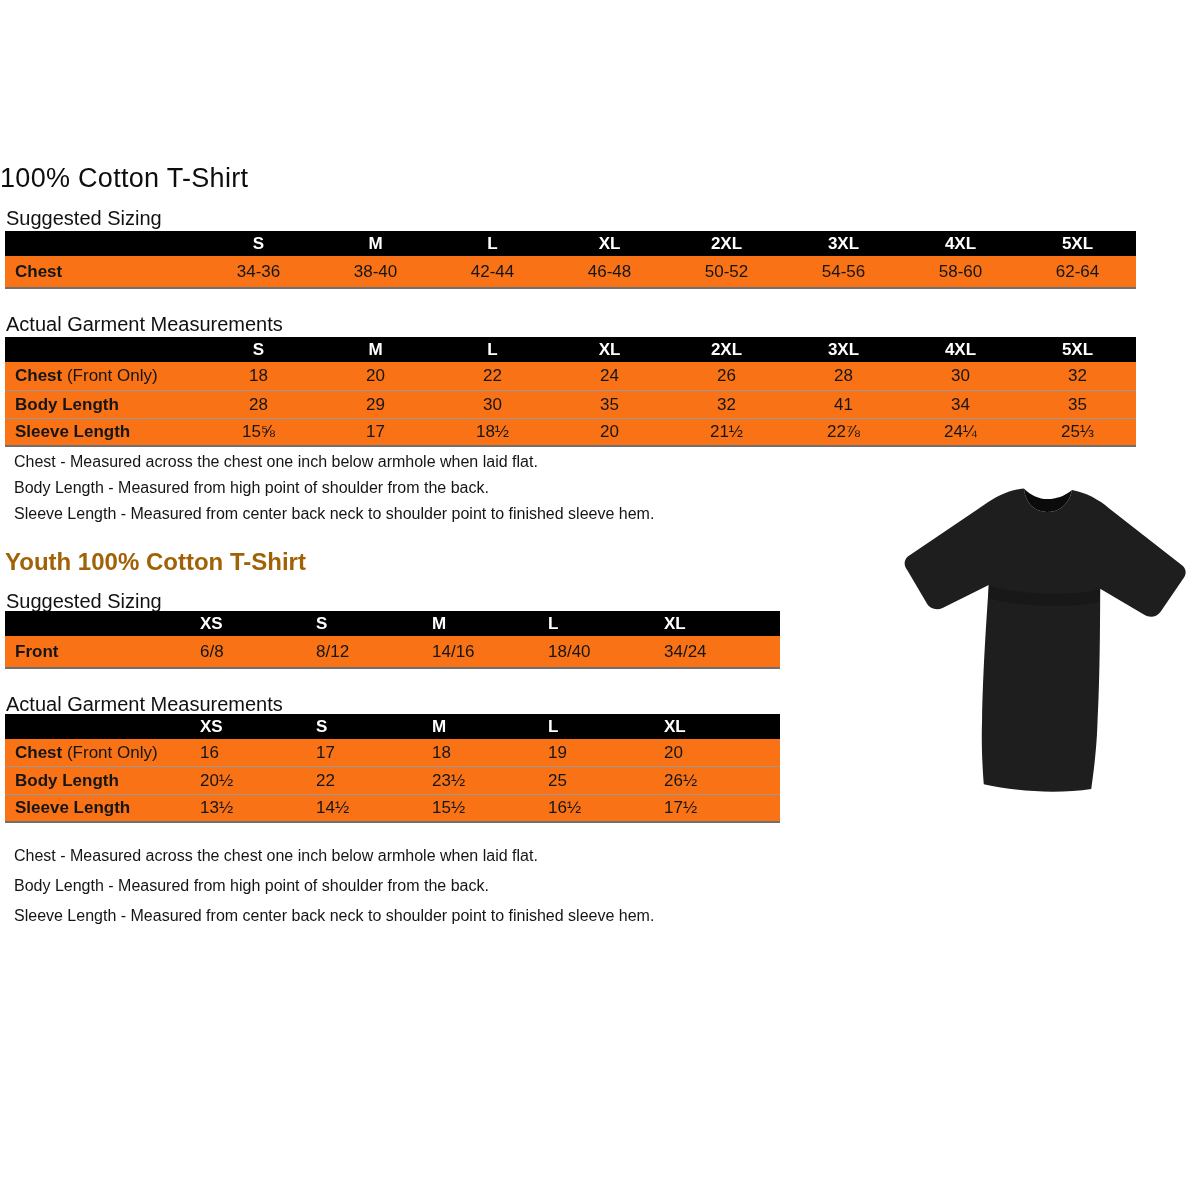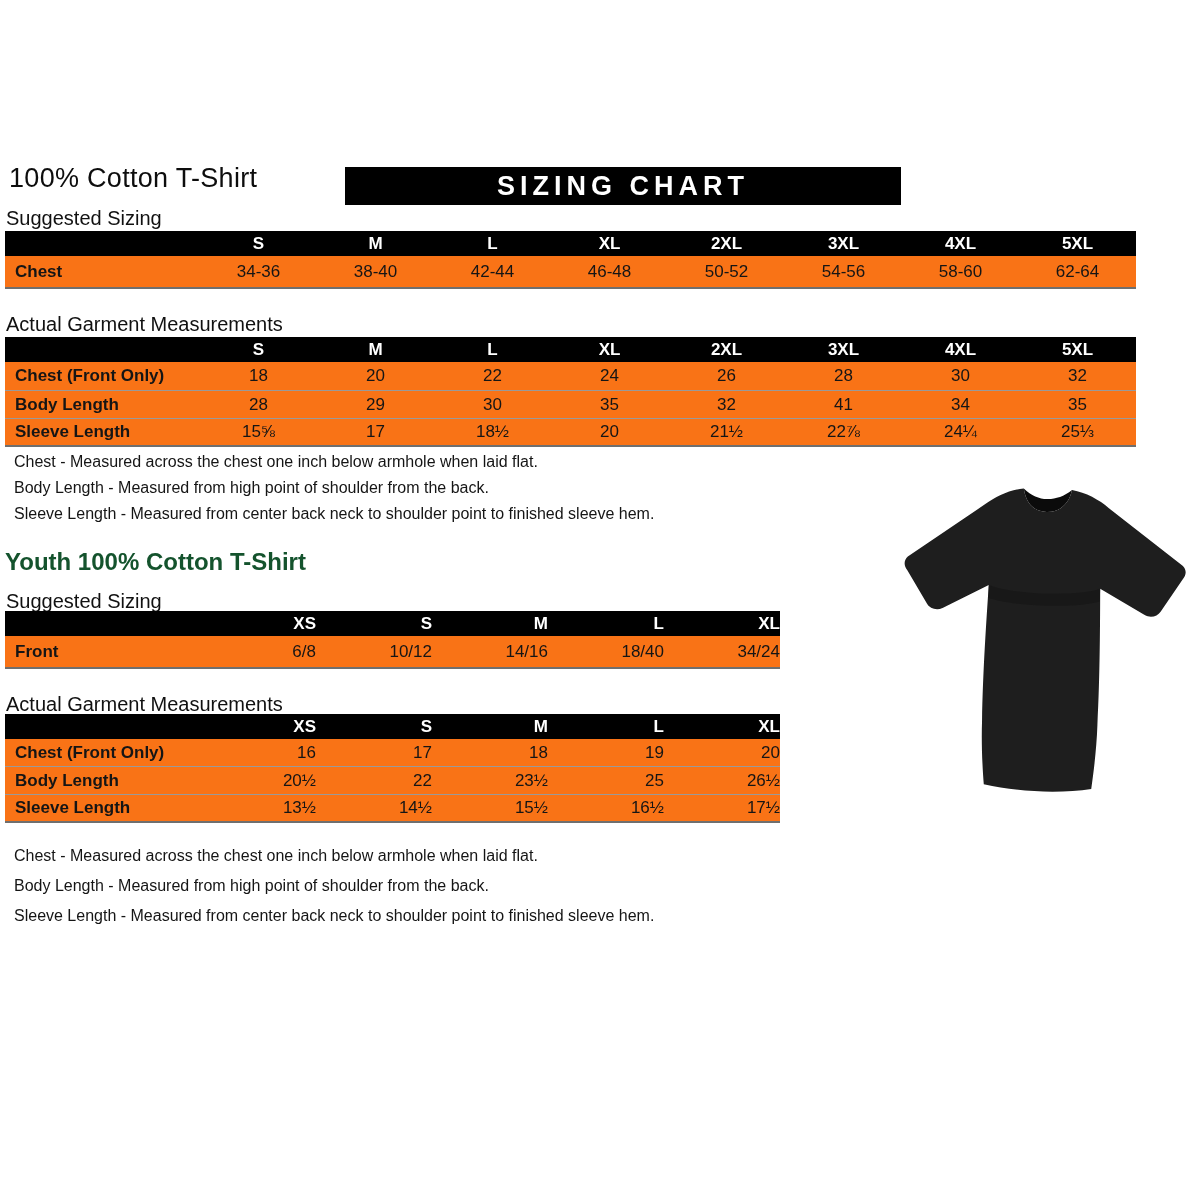--- a/index.html
+++ b/index.html
@@ -6,21 +6,21 @@
   html, body { background:#ffffff; }
   body {
     width:1200px; height:1200px;
     font-family:"Liberation Sans","DejaVu Sans",sans-serif;
     color:#151515;
   }
   .page { position:relative; width:1200px; height:1200px; background:#fff; overflow:hidden; }
   .abs { position:absolute; }
 
   .title { font-size:27px; font-weight:400; letter-spacing:0.3px; color:#0d0d0d; }
-  .youth-title { font-size:24px; font-weight:700; color:#14532d; }
+  .youth-title { font-size:24px; font-weight:700; color:#a16207; }
 
   .banner {
     background:#000; color:#fff;
     display:flex; align-items:center; justify-content:center;
     font-weight:700; font-size:27px; letter-spacing:5px;
   }
 
   .sec { font-size:20px; color:#111; }
 
   
@@ -33,39 +33,36 @@
     display:flex; align-items:center;
     height:28px; font-size:17px;
     border-bottom:1px solid #9a9a9a;
     background:#f97316;
   }
   .trow.tall { height:33px; }
   .trow.last { border-bottom:2px solid #6f6f6f; }
 
   .cl { width:195px; padding-left:10px; }     
   .cc { width:117px; text-align:center; }     
-  .yc { width:116px; text-align:right; }     
+  .yc { width:116px; text-align:left; }     
   .b  { font-weight:700; }
-  .sfx { font-weight:700; }
+  .sfx { font-weight:400; }
 
   .notes-a div { font-size:16px; line-height:26px; color:#151515; }
   .notes-y div { font-size:16px; line-height:30px; color:#151515; }
 
   .tee-wrap { transform:rotate(2deg); }
 </style>
 </head>
 <body>
 
 <div class="page">
 
-  <div class="abs title" style="left:9px; top:163px;">100% Cotton T-Shirt</div>
-
-  <div class="abs banner" style="left:345px; top:167px; width:556px; height:38px;">
-    <span>SIZING CHART</span>
-  </div>
+  <div class="abs title" style="left:0; top:163px;">100% Cotton T-Shirt</div>
+
 
   <div class="abs sec" style="left:6px; top:207px;">Suggested Sizing</div>
 
   <div class="abs" style="left:5px; top:231px; width:1131px;">
     <div class="thead">
       <div class="cl"></div>
       <div class="cc">S</div>
       <div class="cc">M</div>
       <div class="cc">L</div>
       <div class="cc">XL</div>
@@ -153,21 +150,21 @@
       <div class="cl"></div>
       <div class="yc">XS</div>
       <div class="yc">S</div>
       <div class="yc">M</div>
       <div class="yc">L</div>
       <div class="yc">XL</div>
     </div>
     <div class="trow tall last">
       <div class="cl b">Front</div>
       <div class="yc">6/8</div>
-      <div class="yc">10/12</div>
+      <div class="yc">8/12</div>
       <div class="yc">14/16</div>
       <div class="yc">18/40</div>
       <div class="yc">34/24</div>
     </div>
   </div>
 
   <div class="abs sec" style="left:6px; top:693px;">Actual Garment Measurements</div>
 
   <div class="abs" style="left:5px; top:714px; width:775px;">
     <div class="thead">

